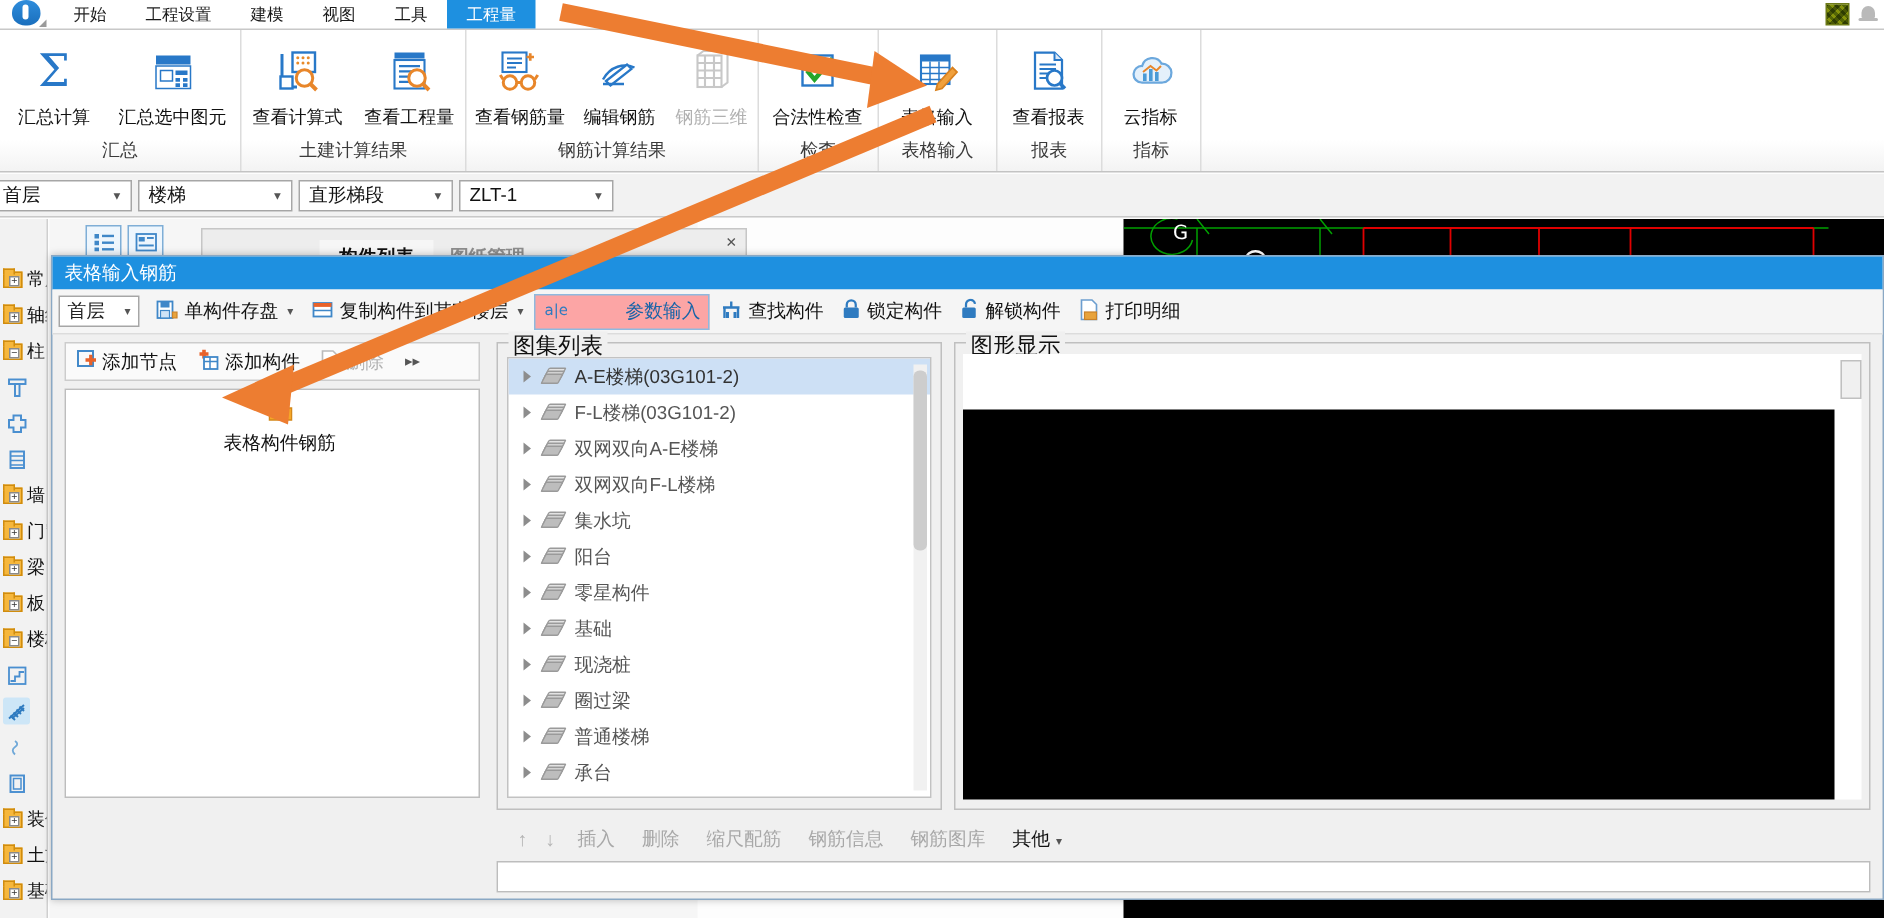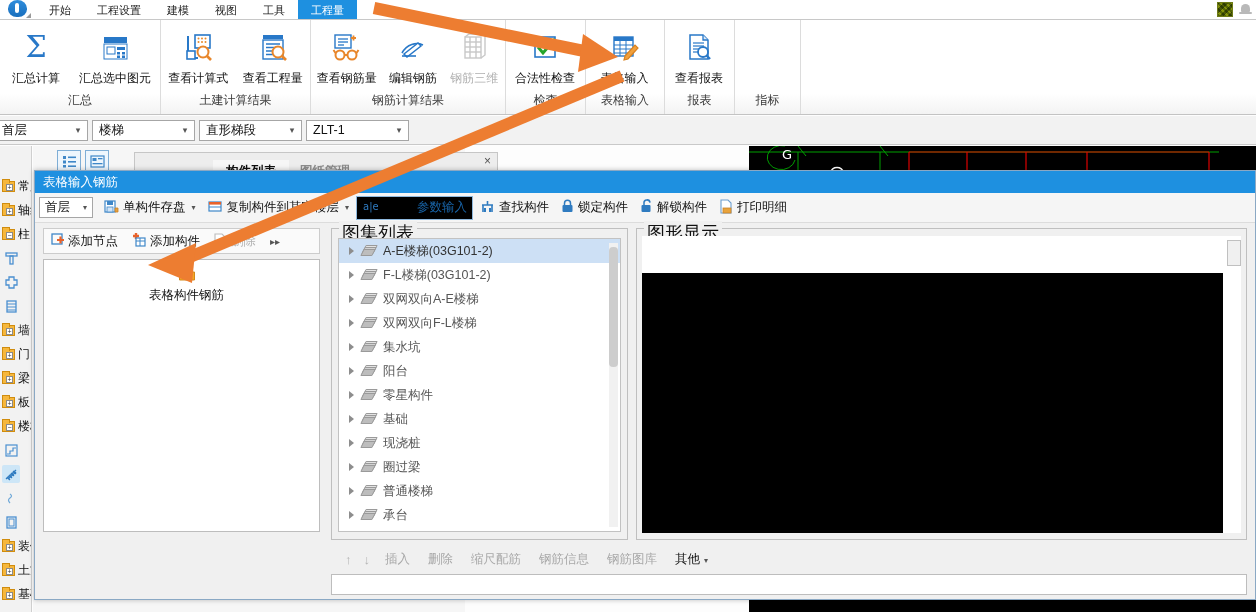--- a/index.html
+++ b/index.html
@@ -162,21 +162,21 @@
   }
   .tbcombo {
     width:54px;height:21px;background:#fff;border:1px solid #a6a6a6;
     display:flex;align-items:center;padding:0 1px 0 5px;font-size:12.5px;margin-right:4px;
   }
   .tbcombo .arw{margin-left:auto;font-size:8px;color:#555;width:12px;text-align:center;}
   .tbbtn {
     height:24px; display:flex; align-items:center; gap:4px; padding:0 5px;
     font-size:12.5px; color:#111; white-space:nowrap;text-align:center;
   }
-  .tbbtn.pressed { background:#000000; border:1px solid #8fb9de; color:#1864a8;gap:39px; }
+  .tbbtn.pressed { background:#fca5a5; border:1px solid #8fb9de; color:#1864a8;gap:39px; }
   .tbbtn .caret { font-size:8px; color:#555; margin-left:2px; }
 
   
   .dbody { position:absolute; left:0; top:52px; right:0; bottom:0; }
 
   .leftpane {
     position:absolute; left:8px; top:5px; width:277px; bottom:6px;
   }
   .lp-toolbar {
     height:26px; border:1px solid #ccc; background:#fafafa;
@@ -198,21 +198,21 @@
   .propshead div {
     display:flex;align-items:center;justify-content:center;font-size:12.5px;color:#222;
     border-right:1px solid #c7c7c7;
   }
   .ph1{width:108px;} .ph2{width:100px;} .ph3{flex:1;}
 
   
   .gbox { position:absolute; border:1px solid #bfbfbf; background:transparent; }
   .gbox > .gblabel {
     position:absolute; left:7px; top:-8px; background:#f0f0f0; padding:0 3px;
-    font-size:18px; color:#111;
+    font-size:15px; color:#111;
   }
   #atlas-box { left:296px; top:5px; width:297px; height:312px; }
   #atlas-list {
     position:absolute; left:6px; top:9px; right:6px; bottom:7px;
     background:#fff; border:1px solid #c2c2c2; overflow:hidden;
   }
   .atlasrow { height:24px; display:flex; align-items:center; padding-left:10px; gap:7px; font-size:12.5px; color:#555; }
   .atlasrow.sel { background:#cde0f5; color:#333; }
   .atlasrow.sel .abook { }
   .tri { width:0;height:0;border-left:5px solid #8d8d8d;border-top:4px solid transparent;border-bottom:4px solid transparent; flex:0 0 5px;}
@@ -454,20 +454,36 @@
               <line x1="24.5" y1="24.5" x2="28" y2="28" stroke="#2878c8" stroke-width="2.4"></line>
             </svg>
           </div>
           <div class="lbl">查看报表</div>
         </div>
       </div>
       <div class="gtitle">报表</div>
     </div>
 
     <div class="rgroup" style="width:66px;">
+      <div class="items">
+        <div class="rbtn" style="width:64px;">
+          <div class="ico">
+            <svg width="34" height="34" viewBox="0 0 34 34">
+              <path d="M11 24 a5.5 5.5 0 0 1 0.4 -11 a7 7 0 0 1 13 -1.5 a5 5 0 0 1 0.6 12.5 z" fill="#e4f0fb" stroke="#6ca8dd" stroke-width="1.5"></path>
+              <g fill="#4a9ad6">
+                  <rect x="12" y="18" width="2.4" height="5"></rect>
+                  <rect x="16" y="15" width="2.4" height="8"></rect>
+                  <rect x="20" y="17" width="2.4" height="6"></rect>
+                </g>
+              <path d="M12 17 l5 -4 l4 3 l3 -3" fill="none" stroke="#e8862a" stroke-width="1.3"></path>
+            </svg>
+          </div>
+          <div class="lbl">云指标</div>
+        </div>
+      </div>
       <div class="gtitle">指标</div>
     </div>
 
     <div style="flex:1;border-left:1px solid #dcdcdc;"></div>
   </div>
 
   <div class="selstrip">
     <div class="combo" id="combo-floor">
       <span class="cv">首层</span>
       <span class="arw">▾</span>

